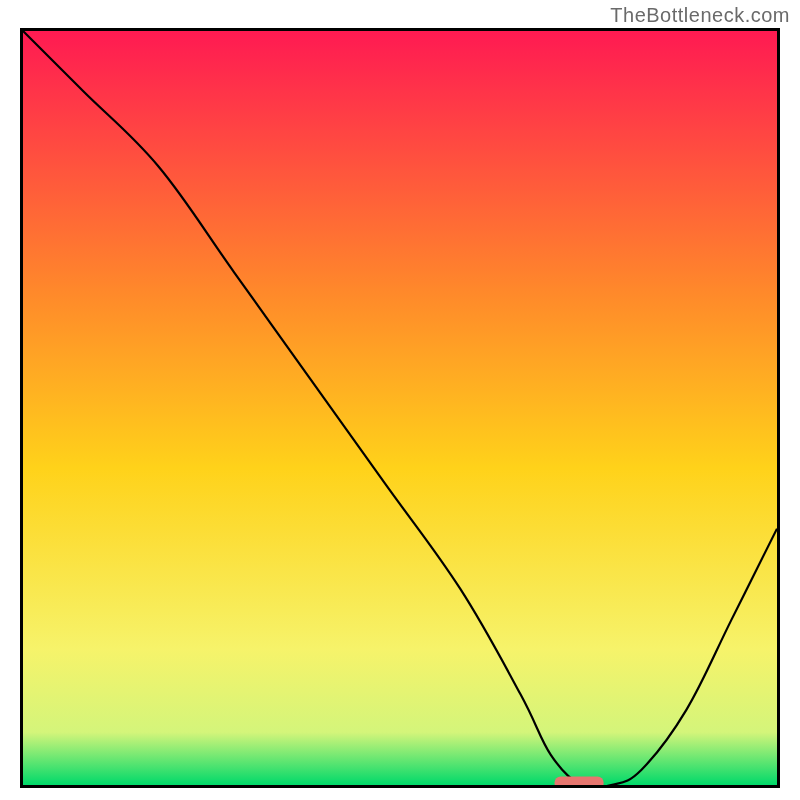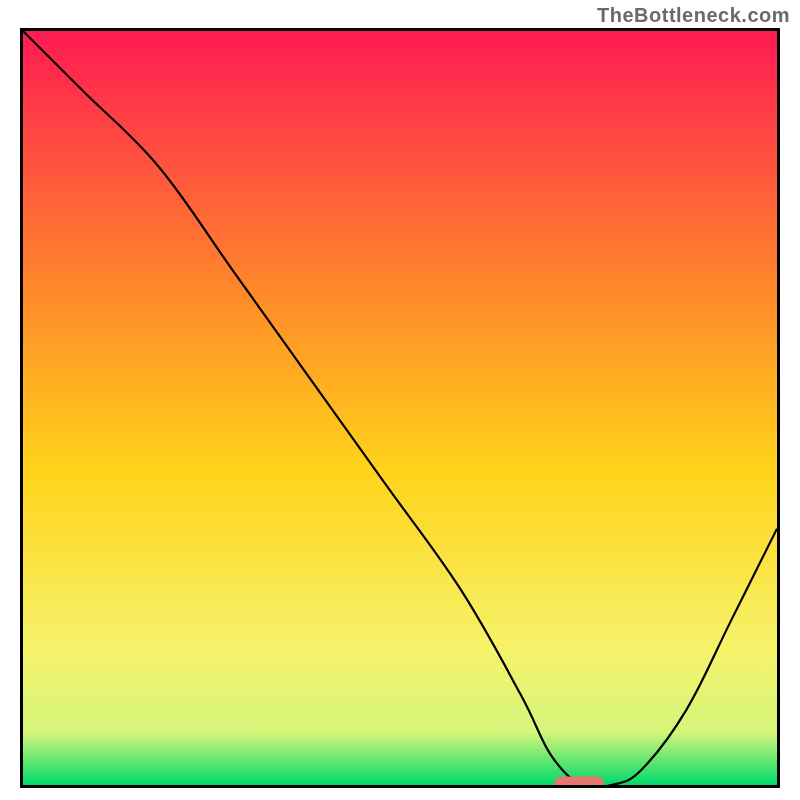--- a/index.html
+++ b/index.html
@@ -9,21 +9,21 @@
     height: 800px;
     overflow: hidden;
     background: #ffffff;
     font-family: Arial, Helvetica, sans-serif;
   }
   .watermark {
     position: absolute;
     top: 4px;
     right: 10px;
     font-size: 20px;
-    font-weight: 700;
+    font-weight: 400;
     color: #6a6a6a;
     letter-spacing: 0.5px;
     z-index: 50;
     text-align: right;
   }
   .plot {
     position: absolute;
     left: 20px;
     top: 28px;
     width: 760px;

